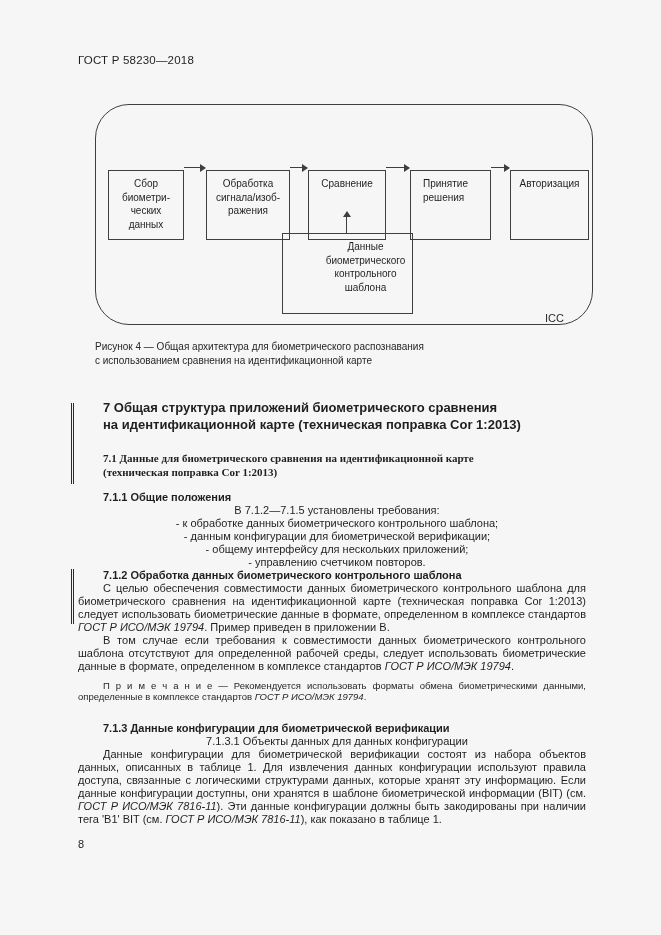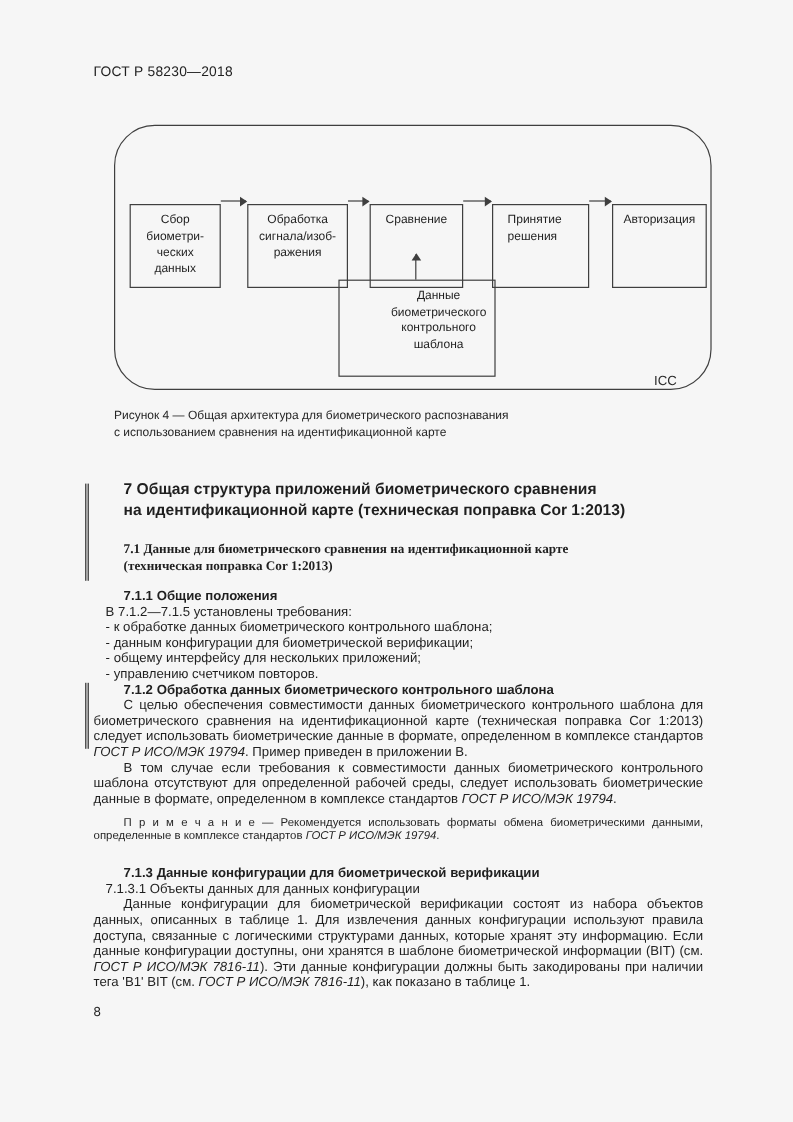--- a/index.html
+++ b/index.html
@@ -74,21 +74,21 @@
     border-left: 1.5px solid #2a2a2a; border-right: 1.5px solid #2a2a2a;
   }
   .cb1 { top: 403px; height: 81px; }
   .cb2 { top: 569px; height: 55px; }
   
   .content { position: absolute; left: 78px; top: 399px; width: 508px; font-size: 11px; line-height: 13px; }
   .h-main { font-size: 13px; font-weight: bold; line-height: 17px; margin-left: 25px; margin-bottom: 18px; }
   .h-sub  { font-size: 11px; font-weight: bold; line-height: 14px; margin-left: 25px; font-family: Liberation Serif, serif; }
   .h-71   { margin-bottom: 12px; }
   .h-run  { font-size: 11px; font-weight: bold; line-height: 13px; margin-left: 25px; }
-  .line-ind { margin-left: 10px; }
+  .line-ind { margin-left: 10px; text-align: center; }
   .para { text-align: justify; text-indent: 25px; }
   .note { font-size: 9.5px; line-height: 10.5px; text-align: justify; text-indent: 25px; margin: 8px 0 20px; color: #262626; }
   .mt7 { margin-top: 7px; }
   .it { font-style: italic; }
   .page-number { position: absolute; left: 78px; top: 838px; font-size: 11px; }
 </style>
 </head>
 <body>
 
 <div class="page">

